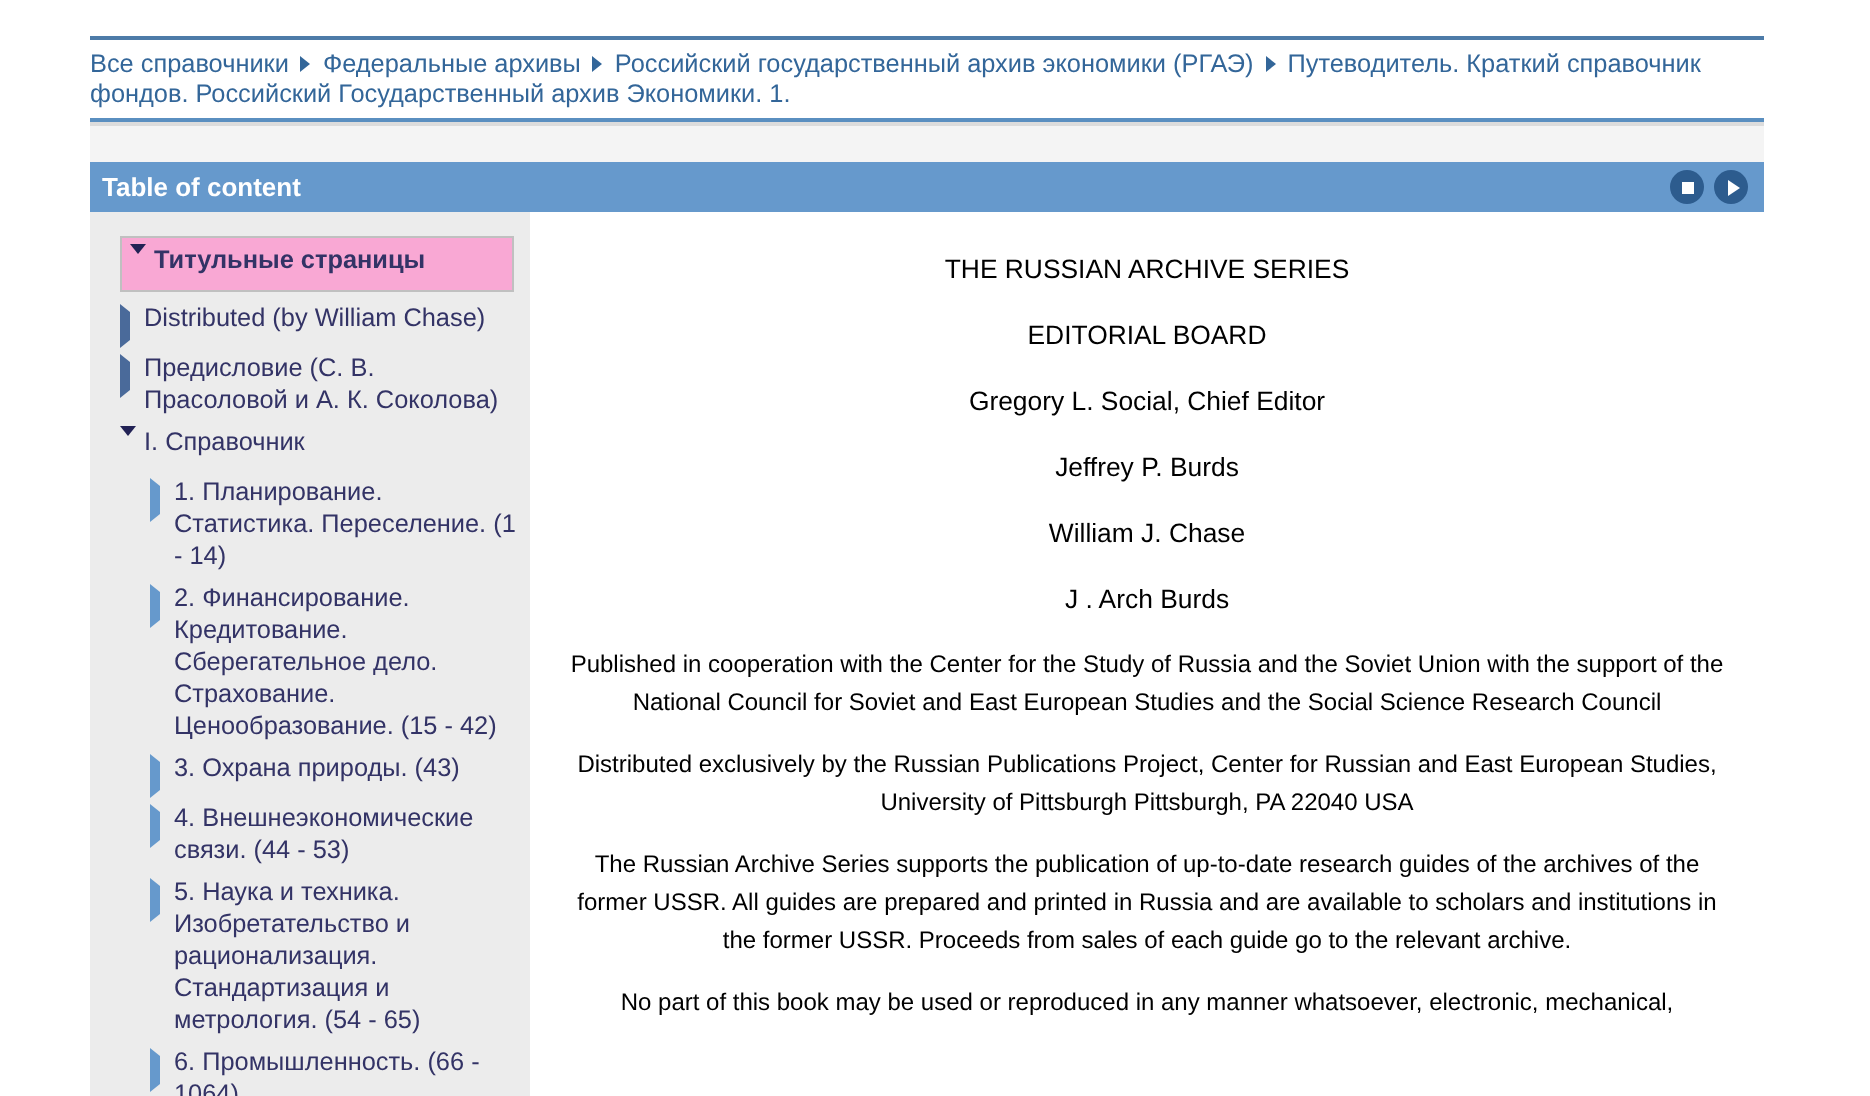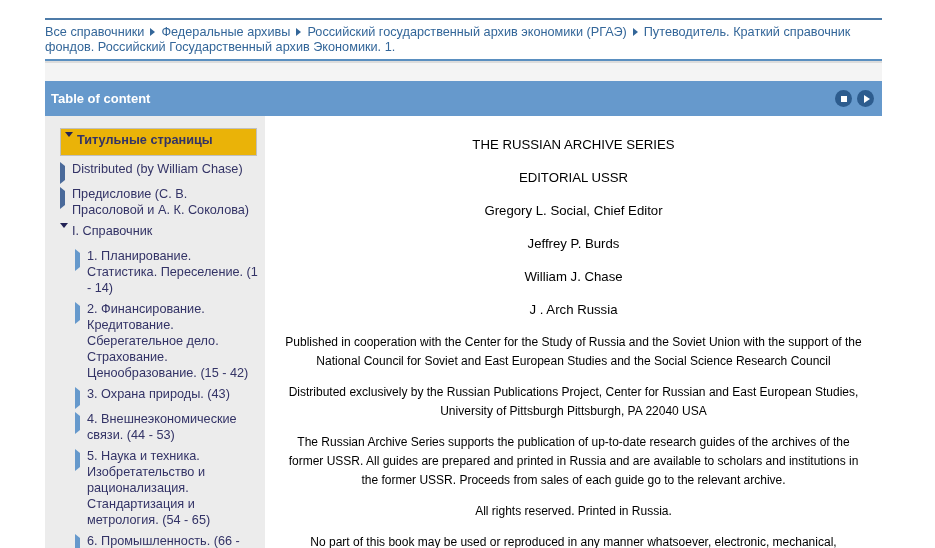--- a/index.html
+++ b/index.html
@@ -42,21 +42,21 @@
     border-top: 4px solid transparent;
     border-bottom: 4px solid transparent;
     margin: 0 6px 0 6px;
     position: relative;
     top: 0px;
   }
   .breadcrumb-rule { height: 2px; background: #5a8fc0; }
   .gray-strip { height: 2px; background: #dcdcdc; }
   .light-band { height: 18px; background: #f4f4f4; }
   .header-bar {
-    height: 35px;
+    height: 25px;
     background: #6699cc;
     display: flex;
     align-items: center;
     justify-content: space-between;
     padding: 0 8px 0 6px;
   }
   .header-title {
     color: #ffffff;
     font-weight: bold;
     font-size: 13px;
@@ -95,21 +95,21 @@
     display: flex;
     align-items: flex-start;
     font-size: 12.7px;
     line-height: 16px;
     color: #333366;
     margin-bottom: 5px;
     cursor: pointer;
   }
   .nav-item.level2 { margin-left: 15px; }
   .nav-item.selected-box {
-    background: #eab308;
+    background: #f9a8d4;
     border: 1px solid #c0c0c0;
     padding: 3px 4px;
     font-weight: bold;
     margin-right: 2px;
   }
   .tri {
     flex: none;
     width: 12px;
     margin-top: 4px;
   }
@@ -211,27 +211,26 @@
             <span class="tri"><span class="tri-right"></span></span>
             <span>5. Наука и техника. Изобретательство и рационализация. Стандартизация и метрология. (54 - 65)</span>
           </div>
           <div class="nav-item level2">
             <span class="tri"><span class="tri-right"></span></span>
             <span>6. Промышленность. (66 - 1064)</span>
           </div>
         </div>
       <div class="content">
           <div class="heading">THE RUSSIAN ARCHIVE SERIES</div>
-          <div class="heading">EDITORIAL USSR</div>
+          <div class="heading">EDITORIAL BOARD</div>
           <div class="heading">Gregory L. Social, Chief Editor</div>
           <div class="heading">Jeffrey P. Burds</div>
           <div class="heading">William J. Chase</div>
-          <div class="heading">J . Arch Russia</div>
+          <div class="heading">J . Arch Burds</div>
           <div class="para">Published in cooperation with the Center for the Study of Russia and the Soviet Union with the support of the National Council for Soviet and East European Studies and the Social Science Research Council</div>
           <div class="para">Distributed exclusively by the Russian Publications Project, Center for Russian and East European Studies, University of Pittsburgh Pittsburgh, PA 22040 USA</div>
           <div class="para">The Russian Archive Series supports the publication of up-to-date research guides of the archives of the former USSR. All guides are prepared and printed in Russia and are available to scholars and institutions in the former USSR. Proceeds from sales of each guide go to the relevant archive.</div>
-          <div class="para">All rights reserved. Printed in Russia.</div>
           <div class="para">No part of this book may be used or reproduced in any manner whatsoever, electronic, mechanical,</div>
         </div>
     </div>
 
   </div>
 </div>
 
 </body></html>

